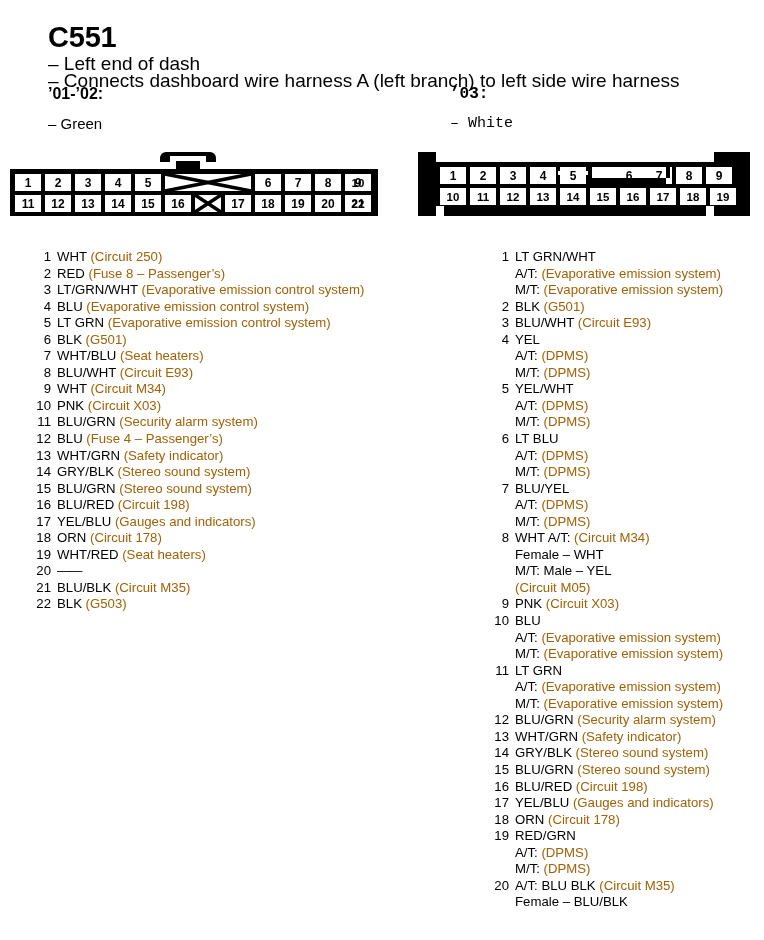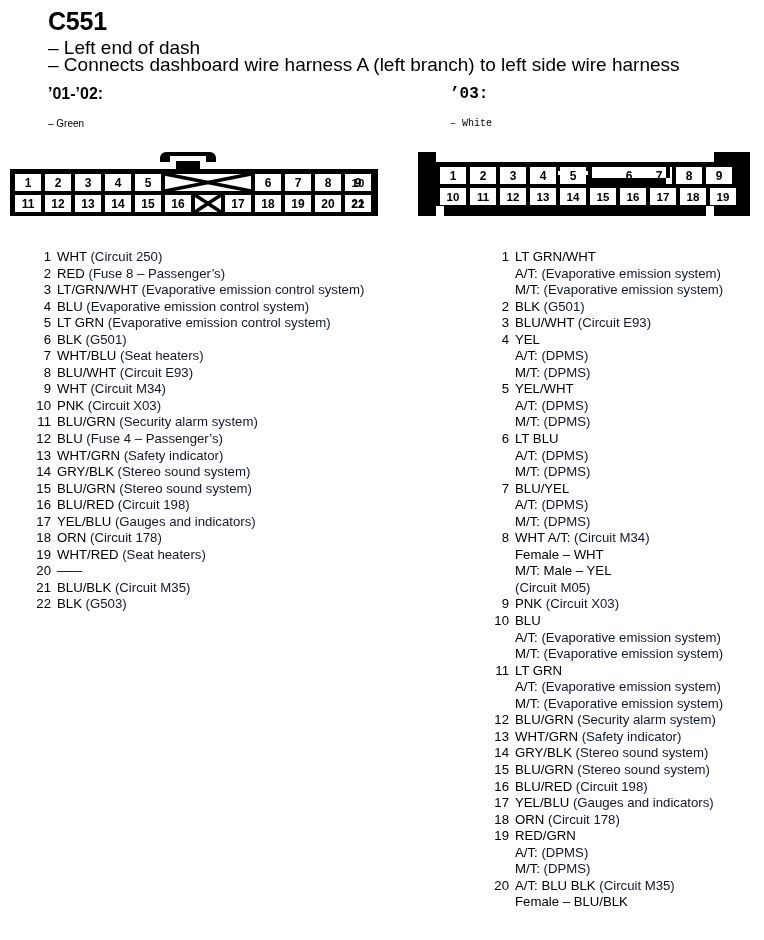--- a/index.html
+++ b/index.html
@@ -13,44 +13,44 @@
     height: 940px;
     position: relative;
     font-family: "Liberation Sans", sans-serif;
     color: #000000;
     -webkit-font-smoothing: antialiased;
   }
 
   
   #header { position: absolute; left: 48px; top: 6px; width: 700px; }
   .conn-title {
-    font-size: 25px;
+    font-size: 29px;
     font-weight: bold;
     letter-spacing: -0.2px;
     line-height: 30px;
-    margin: 0 0 4px 0;
+    margin: 16px 0 4px 0;
   }
   .desc-line {
     font-size: 19px;
     line-height: 16.6px;
     white-space: nowrap;
   }
 
   
   .variant-head { position: absolute; }
   #variant-a-head { left: 48px; top: 84px; }
   #variant-b-head { left: 450px; top: 84px; font-family: Liberation Mono, monospace; }
   .variant-year {
     font-size: 16px;
     font-weight: bold;
     line-height: 20px;
     margin-bottom: 12px;
   }
   .variant-color {
-    font-size: 10px;
+    font-size: 15px;
     line-height: 16px;
     white-space: nowrap;
   }
 
   
   #connector-a-figure { position: absolute; left: 8px; top: 150px; }
   #connector-b-figure { position: absolute; left: 410px; top: 150px; }
 
   
   .pin-list {
@@ -68,21 +68,21 @@
   .pin-num {
     width: 21px;
     min-width: 21px;
     text-align: right;
     padding-right: 6px;
     white-space: nowrap;
   }
   .pin-body { flex: 1; }
   .pin-sub { white-space: nowrap; }
   .wire { color: #000000; }
-  .circuit { color: #0f172a; }
+  .circuit { color: #a16207; }
   .dash-only { letter-spacing: -1px; }
 </style>
 </head>
 <body>
 
 <div id="header">
   <div class="conn-title">C551</div>
   <div class="desc-line">– Left end of dash</div>
   <div class="desc-line">– Connects dashboard wire harness A (left branch) to left side wire harness</div>
 </div>

